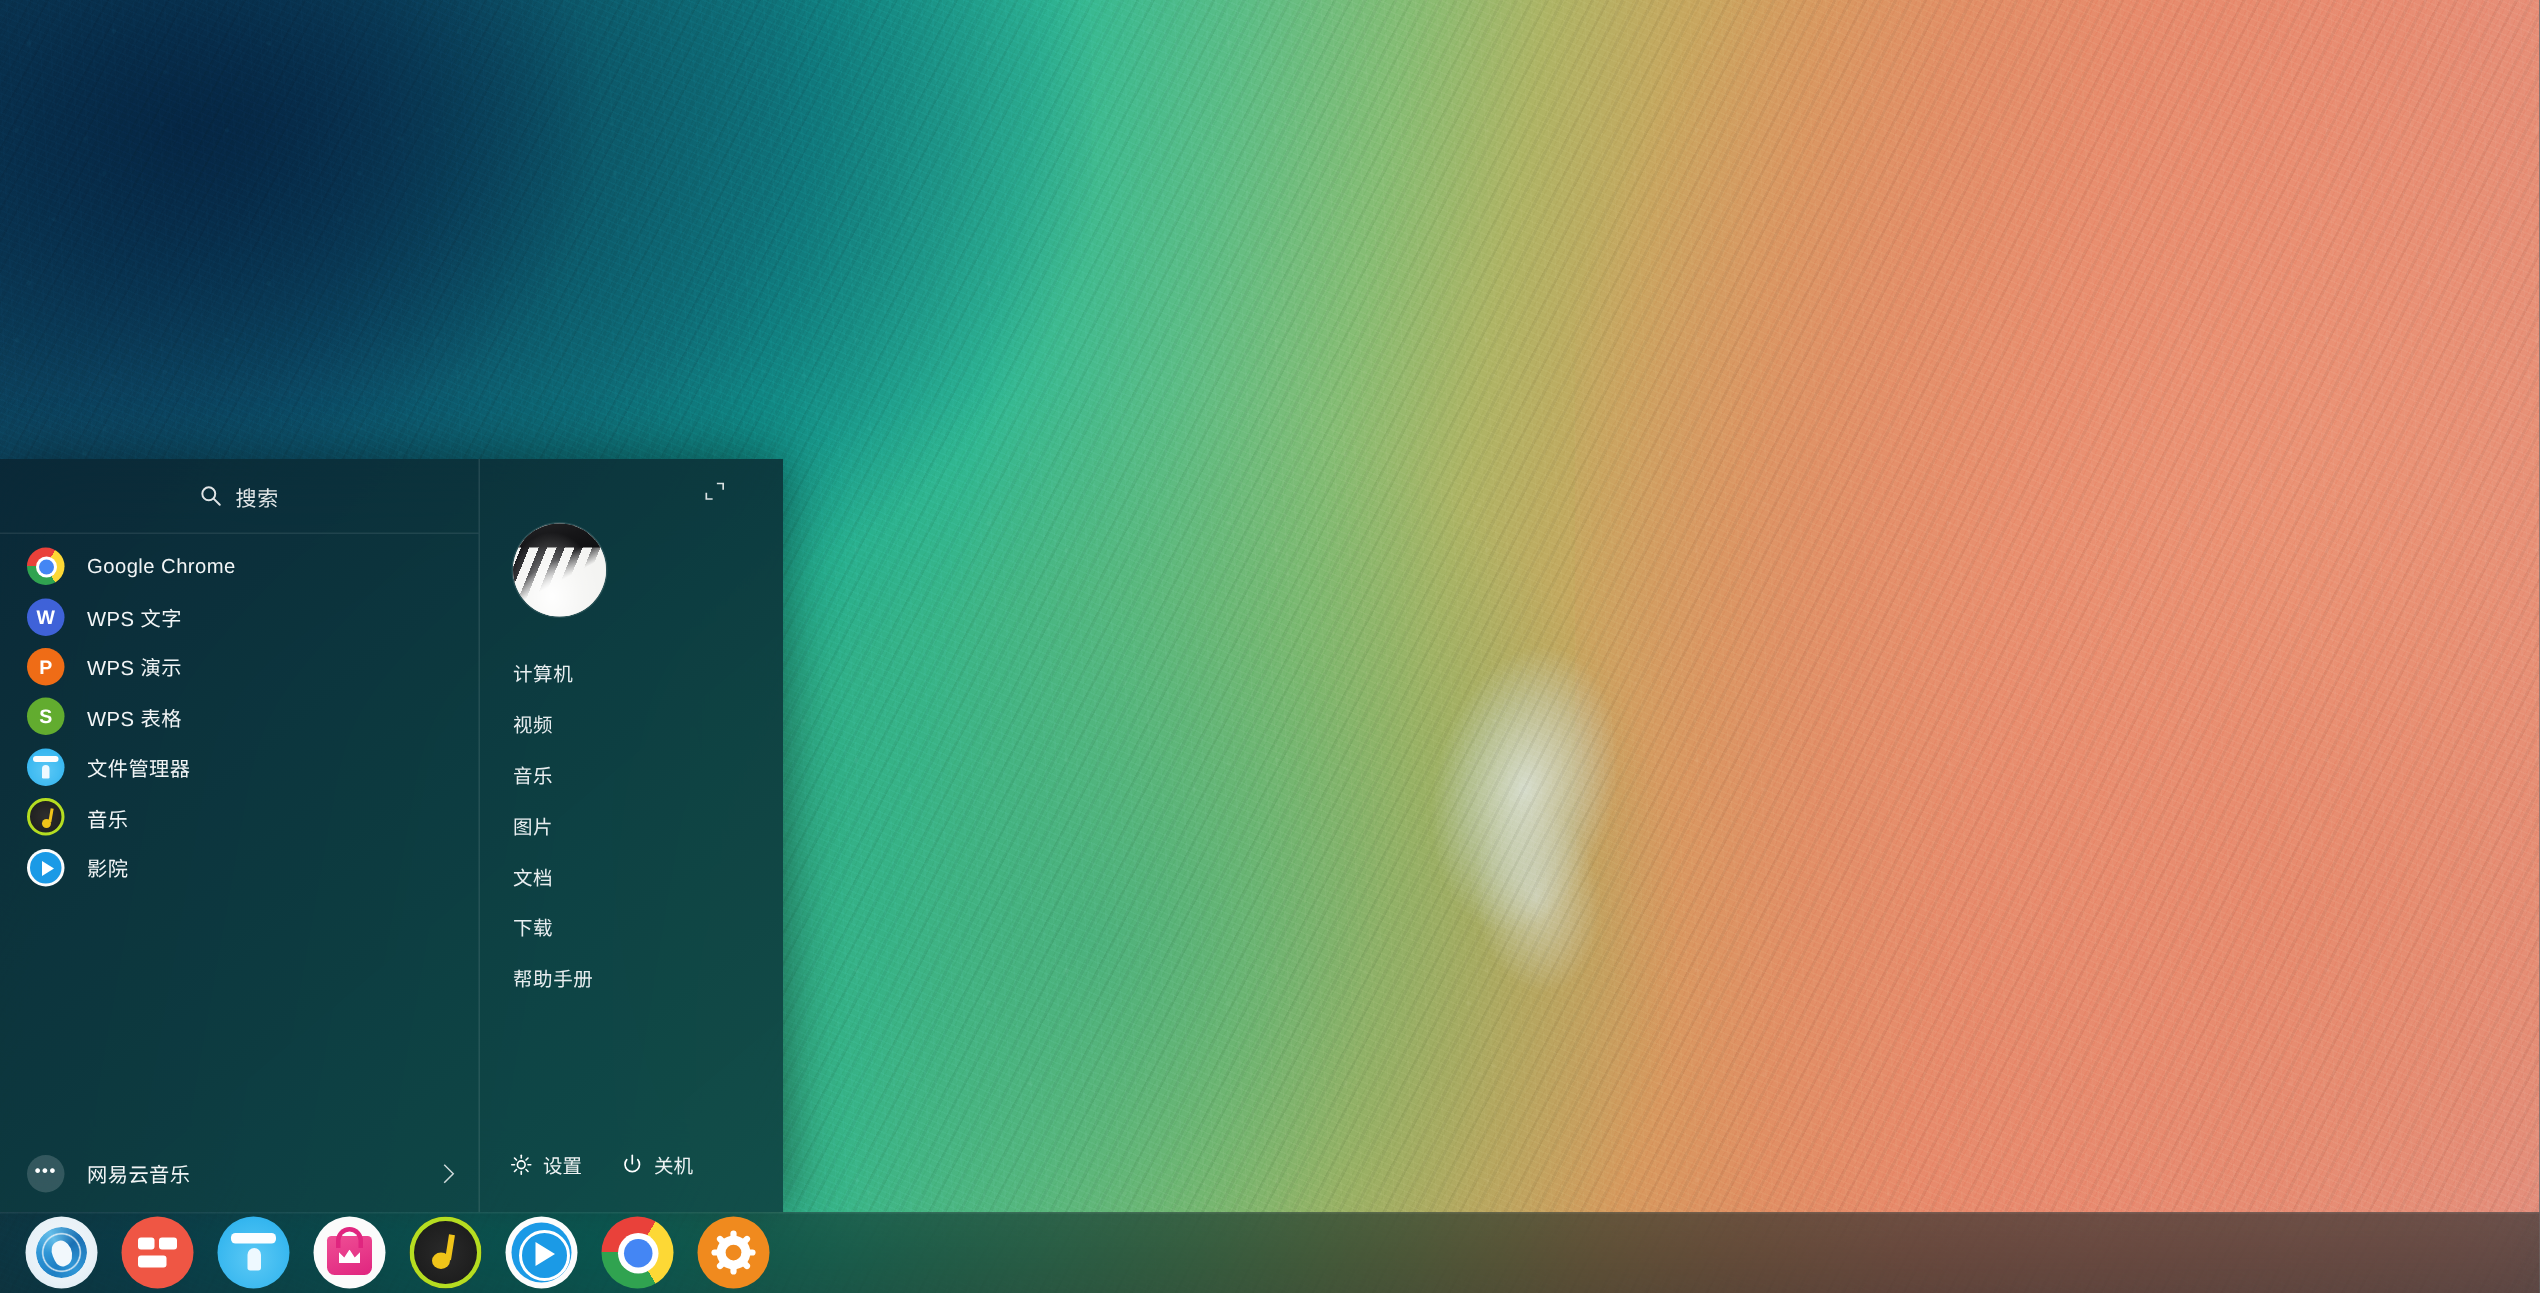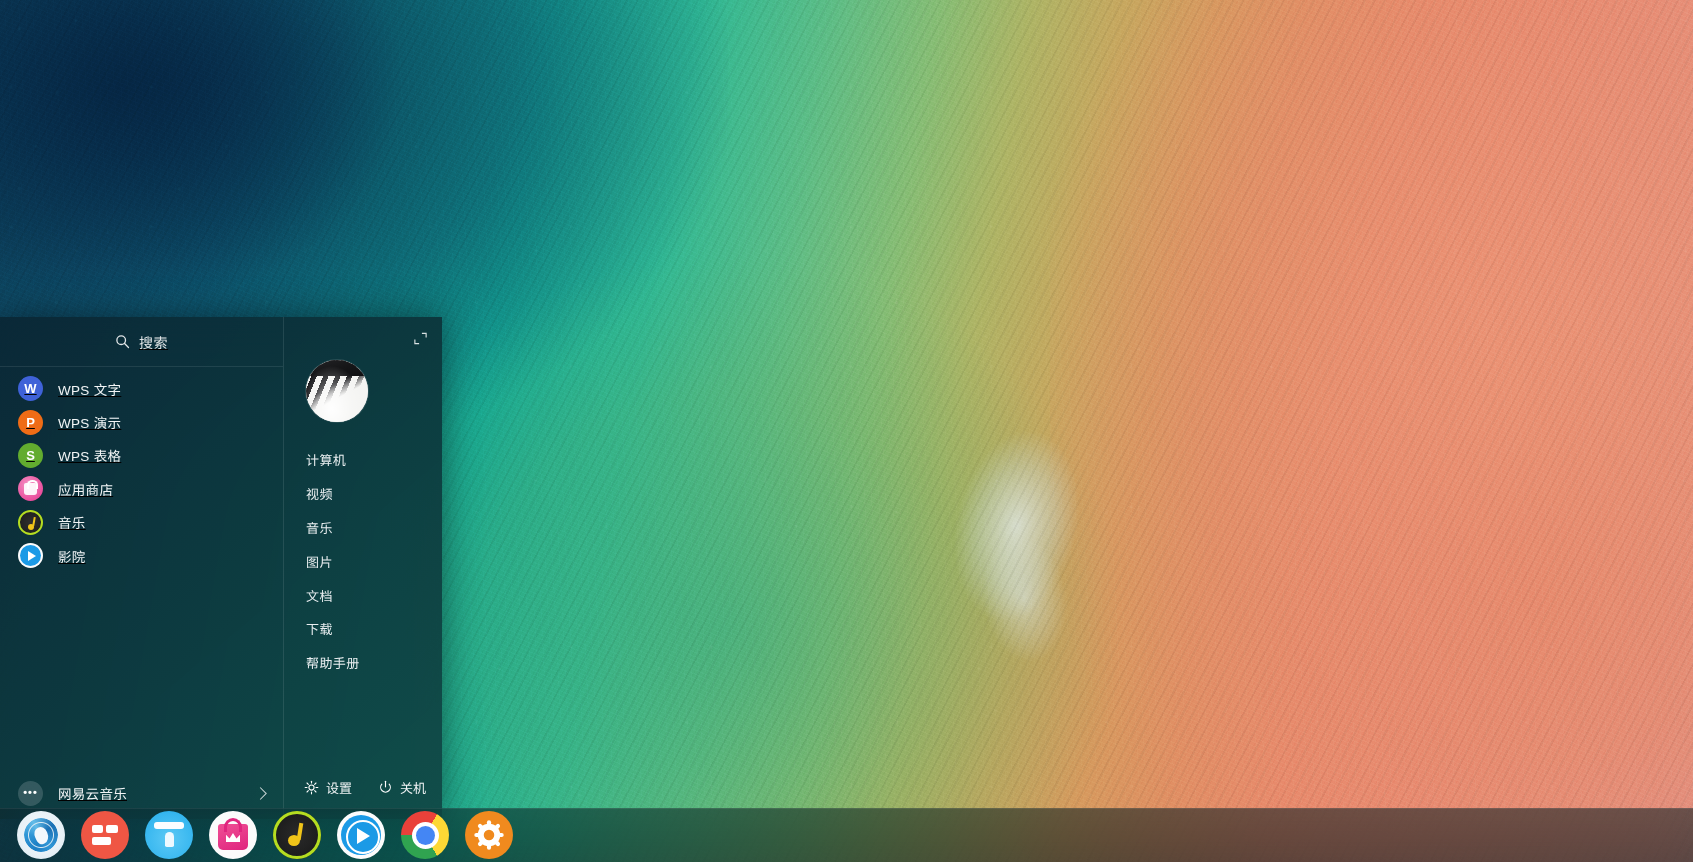--- a/index.html
+++ b/index.html
@@ -88,28 +88,27 @@
     background-size:160px 160px, 210px 210px, 140px 140px, 190px 190px, 230px 230px, 170px 170px, 200px 200px, 150px 150px, 180px 180px, 220px 220px;
   }
   .wp-tex3 {
     position:absolute; inset:0; opacity:.18; mix-blend-mode:multiply;
     background-image:
       repeating-linear-gradient(117deg, rgba(0,0,0,.22) 0px, rgba(0,0,0,.22) 2px, rgba(0,0,0,0) 2px, rgba(0,0,0,0) 9px);
   }
 
   
   #start-menu {
-    position:absolute; left:0; top:317px; width:442px; height:502px;
+    position:absolute; left:0; top:306px; width:522px; height:502px;
     display:flex;
     background:linear-gradient(140deg, rgba(10,38,52,.93) 0%, rgba(12,52,58,.93) 45%, rgba(16,70,68,.92) 100%);
     backdrop-filter:blur(26px);
     -webkit-backdrop-filter:blur(26px);
     box-shadow:0 0 34px rgba(0,0,0,.45);
     overflow:hidden;
-    text-decoration:underline;
   }
 
   
   #menu-left {
     position:relative; width:320px; height:100%;
     display:flex; flex-direction:column;
     border-right:1px solid rgba(255,255,255,.10);
   }
   #search-bar {
     height:50px; flex:0 0 50px;
@@ -419,34 +418,38 @@
           <svg viewBox="0 0 16 16" width="15" height="15">
             <circle cx="6.6" cy="6.6" r="4.6" fill="none" stroke="#ffffff" stroke-width="1.4"></circle>
             <line x1="10.2" y1="10.2" x2="14.4" y2="14.4" stroke="#ffffff" stroke-width="1.4" stroke-linecap="round"></line>
           </svg>
         </span>
         <span id="search-placeholder">搜索</span>
       </div>
 
       <div id="app-list">
           <div class="app-row">
+            <span class="app-icon ic-chrome"></span>
+            <span class="app-label">Google Chrome</span>
+          </div>
+          <div class="app-row">
             <span class="app-icon ic-wps-w">W</span>
             <span class="app-label">WPS 文字</span>
           </div>
           <div class="app-row">
             <span class="app-icon ic-wps-p">P</span>
             <span class="app-label">WPS 演示</span>
           </div>
           <div class="app-row">
             <span class="app-icon ic-wps-s">S</span>
             <span class="app-label">WPS 表格</span>
           </div>
           <div class="app-row">
-            <span class="app-icon ic-store"></span>
-            <span class="app-label">应用商店</span>
+            <span class="app-icon ic-files"></span>
+            <span class="app-label">文件管理器</span>
           </div>
           <div class="app-row">
             <span class="app-icon ic-music"></span>
             <span class="app-label">音乐</span>
           </div>
           <div class="app-row">
             <span class="app-icon ic-cinema">
               <span class="ring"></span>
             </span>
             <span class="app-label">影院</span>

